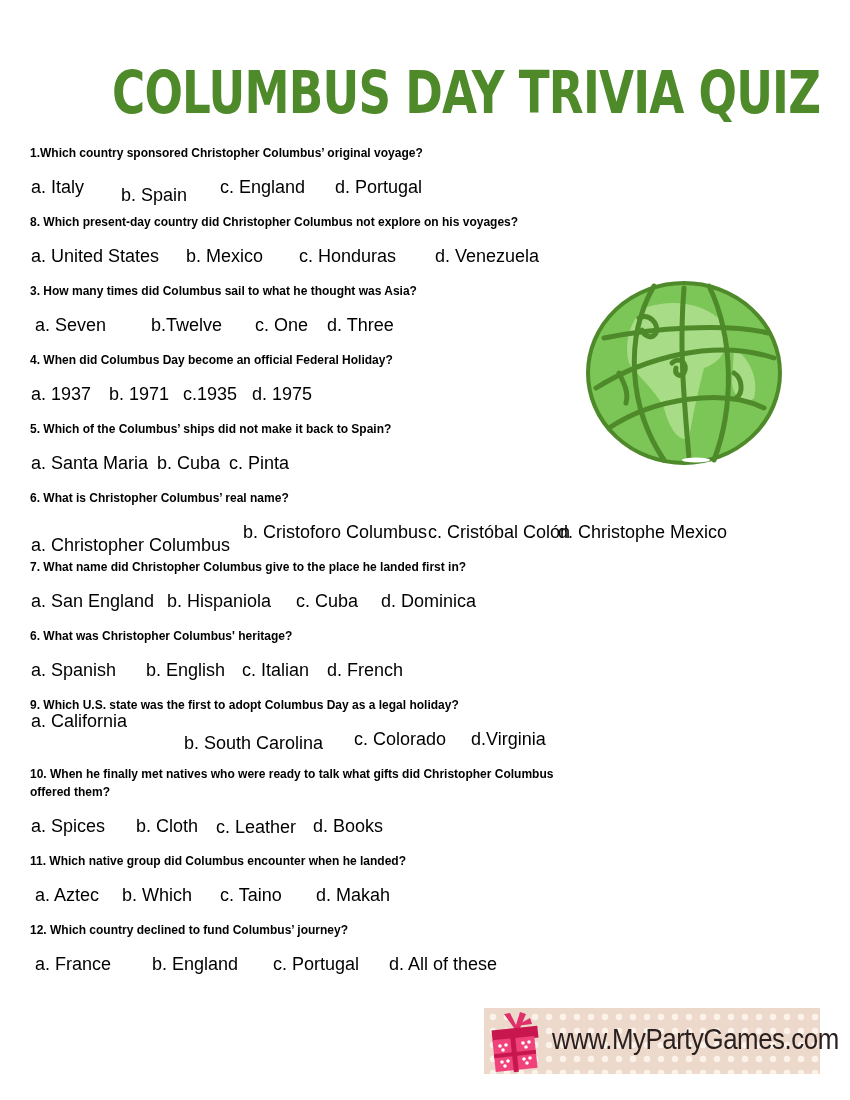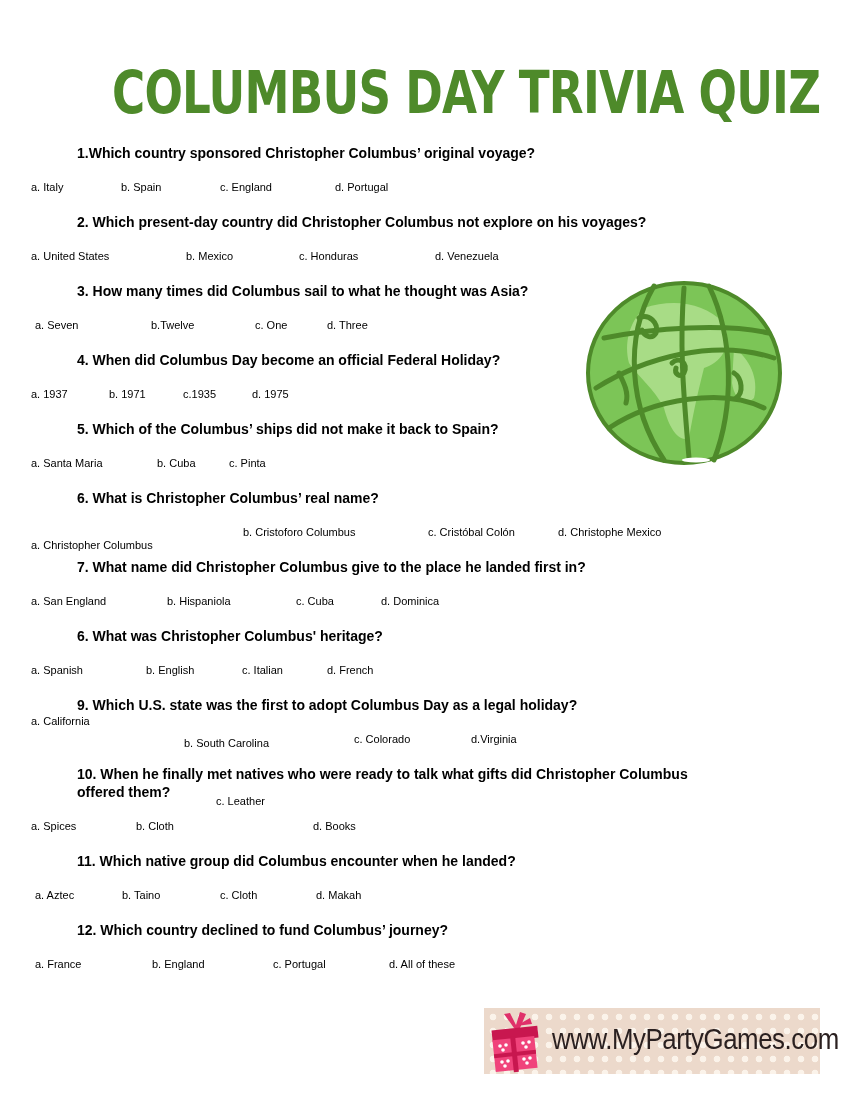--- a/index.html
+++ b/index.html
@@ -2,43 +2,43 @@
 <html><head>
 <meta charset="utf-8">
 <style>
   html, body { margin: 0; padding: 0; background: #ffffff; }
   body { width: 850px; height: 1100px; position: relative; overflow: hidden;
          font-family: "Liberation Sans", sans-serif; color: #000; }
   .title { position: absolute; left: 112px; top: 58px; width: 560px; height: 70px;
            font-family: "DejaVu Sans", sans-serif; font-weight: bold; font-size: 58px;
            color: #4e8a2a; letter-spacing: -1px; line-height: 70px;
            transform: scaleX(0.78) scaleY(1.0); transform-origin: left center; white-space: nowrap; }
-  .q { position: absolute; left: 30px; font-weight: bold; font-size: 14px; line-height: 18px; white-space: nowrap; margin-left: 47px; }
-  .a { position: absolute; font-size: 11px; line-height: 18px; white-space: nowrap; }
+  .q { position: absolute; left: 30px; font-weight: bold; font-size: 12px; line-height: 18px; white-space: nowrap; }
+  .a { position: absolute; font-size: 18px; line-height: 18px; white-space: nowrap; }
   .globe { position: absolute; left: 584px; top: 278px; width: 200px; height: 190px; }
   .banner { position: absolute; left: 484px; top: 1008px; width: 336px; height: 66px;
             background-color: #ecd9cb;
             background-image: radial-gradient(circle, #fbf3ea 3.2px, transparent 3.6px);
             background-size: 14px 14px; background-position: 2px 2px; }
   .banner-text { position: absolute; left: 68px; top: 14px; font-size: 30px; color: #2a2020;
                  transform: scaleX(0.86); transform-origin: left top; white-space: nowrap; letter-spacing: -0.5px; }
   .gift { position: absolute; left: 2px; top: 2px; width: 60px; height: 64px; }
 </style>
 </head>
 <body>
 
 <div class="title">COLUMBUS DAY TRIVIA QUIZ</div>
 
 <div class="q" style="top:144px">1.Which country sponsored Christopher Columbus’ original voyage?</div>
 <div class="a" style="left:31px;top:178px">a. Italy</div>
-<div class="a" style="left:121px;top:178px">b. Spain</div>
+<div class="a" style="left:121px;top:186px">b. Spain</div>
 <div class="a" style="left:220px;top:178px">c. England</div>
 <div class="a" style="left:335px;top:178px">d. Portugal</div>
 
-<div class="q" style="top:213px">2. Which present-day country did Christopher Columbus not explore on his voyages?</div>
+<div class="q" style="top:213px">8. Which present-day country did Christopher Columbus not explore on his voyages?</div>
 <div class="a" style="left:31px;top:247px">a. United States</div>
 <div class="a" style="left:186px;top:247px">b. Mexico</div>
 <div class="a" style="left:299px;top:247px">c. Honduras</div>
 <div class="a" style="left:435px;top:247px">d. Venezuela</div>
 
 <div class="q" style="top:282px">3. How many times did Columbus sail to what he thought was Asia?</div>
 <div class="a" style="left:35px;top:316px">a.  Seven</div>
 <div class="a" style="left:151px;top:316px">b.Twelve</div>
 <div class="a" style="left:255px;top:316px">c. One</div>
 <div class="a" style="left:327px;top:316px">d. Three</div>
@@ -75,27 +75,27 @@
 <div class="q" style="top:696px">9. Which U.S. state was the first to adopt Columbus Day as a legal holiday?</div>
 <div class="a" style="left:31px;top:712px">a. California</div>
 <div class="a" style="left:184px;top:734px">b. South Carolina</div>
 <div class="a" style="left:354px;top:730px">c. Colorado</div>
 <div class="a" style="left:471px;top:730px">d.Virginia</div>
 
 <div class="q" style="top:765px">10. When he finally met natives who were ready to talk what gifts did Christopher Columbus</div>
 <div class="q" style="top:783px"> offered them?</div>
 <div class="a" style="left:31px;top:817px">a. Spices</div>
 <div class="a" style="left:136px;top:817px">b. Cloth</div>
-<div class="a" style="left:216px;top:792px">c. Leather</div>
+<div class="a" style="left:216px;top:818px">c. Leather</div>
 <div class="a" style="left:313px;top:817px">d. Books</div>
 
 <div class="q" style="top:852px">11. Which native group did Columbus encounter when he landed?</div>
 <div class="a" style="left:35px;top:886px">a. Aztec</div>
-<div class="a" style="left:122px;top:886px">b. Taino</div>
-<div class="a" style="left:220px;top:886px">c. Cloth</div>
+<div class="a" style="left:122px;top:886px">b. Which</div>
+<div class="a" style="left:220px;top:886px">c. Taino</div>
 <div class="a" style="left:316px;top:886px">d. Makah</div>
 
 <div class="q" style="top:921px">12. Which country declined to fund Columbus’ journey?</div>
 <div class="a" style="left:35px;top:955px">a.  France</div>
 <div class="a" style="left:152px;top:955px">b.  England</div>
 <div class="a" style="left:273px;top:955px">c. Portugal</div>
 <div class="a" style="left:389px;top:955px">d. All of these</div>
 
 <div class="globe">
   <svg width="200" height="190" viewBox="0 0 200 190">

